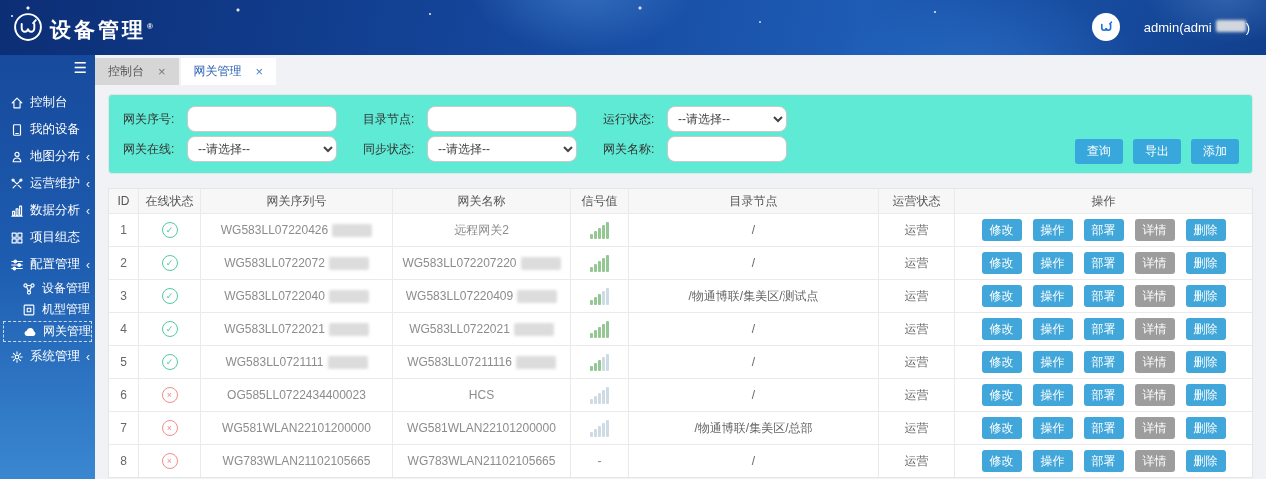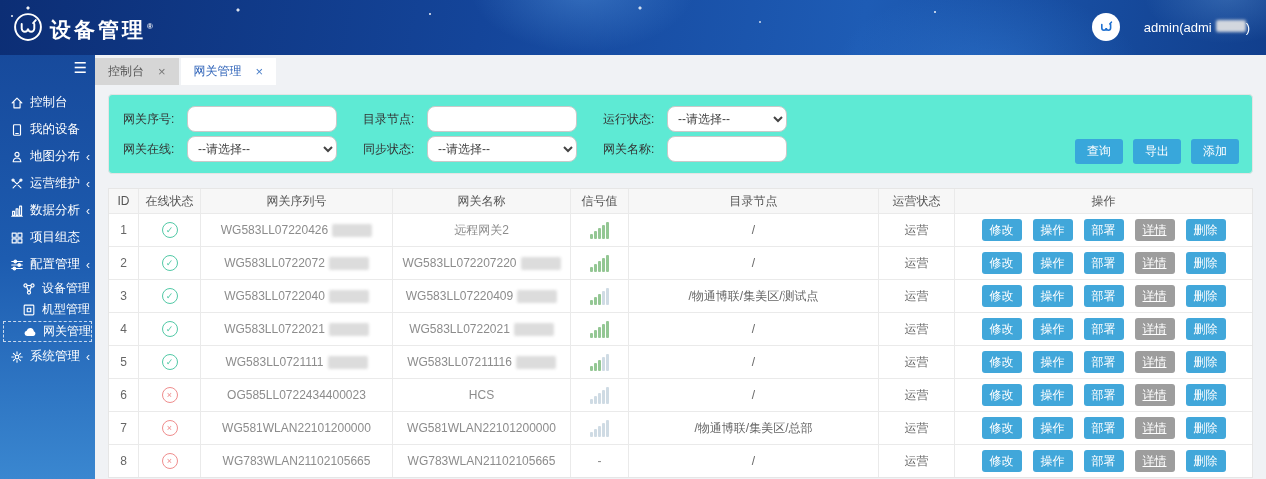--- a/index.html
+++ b/index.html
@@ -86,21 +86,21 @@
   .sig i:nth-child(1){height:5px} .sig i:nth-child(2){height:8px} .sig i:nth-child(3){height:11px}
   .sig i:nth-child(4){height:14px} .sig i:nth-child(5){height:17px}
   .sig i.on { background:#94c794; }
   .redact { display:inline-block; width:40px; height:13px; background:#dcdcdc; border-radius:2px;
     filter:blur(1.5px); margin-left:4px; flex:none; }
   .redact.small { width:30px; height:12px; background:#e6e6e6; opacity:.9; }
   .ops { display:flex; gap:11px; justify-content:center; align-items:center; width:100%; }
   .opbtn { min-width:37px; height:22px; padding:0 8px; border:none; border-radius:3px; color:#fff;
     font-size:12px; cursor:pointer; font-family:"Liberation Sans",sans-serif; }
   .opbtn.blue { background:#41a7da; }
-  .opbtn.gray { background:#9d9d9d;text-decoration:underline; }
+  .opbtn.gray { background:#9d9d9d; }
   .dash { color:#888; }
 </style>
 </head>
 <body>
 
 <div class="topbar">
   <div class="brand">
     <span>
       <svg width="30" height="30" viewBox="0 0 20 20" fill="none" stroke="#fff" stroke-width="1.3" stroke-linecap="round">
         <circle cx="10" cy="10" r="8.6"></circle>

